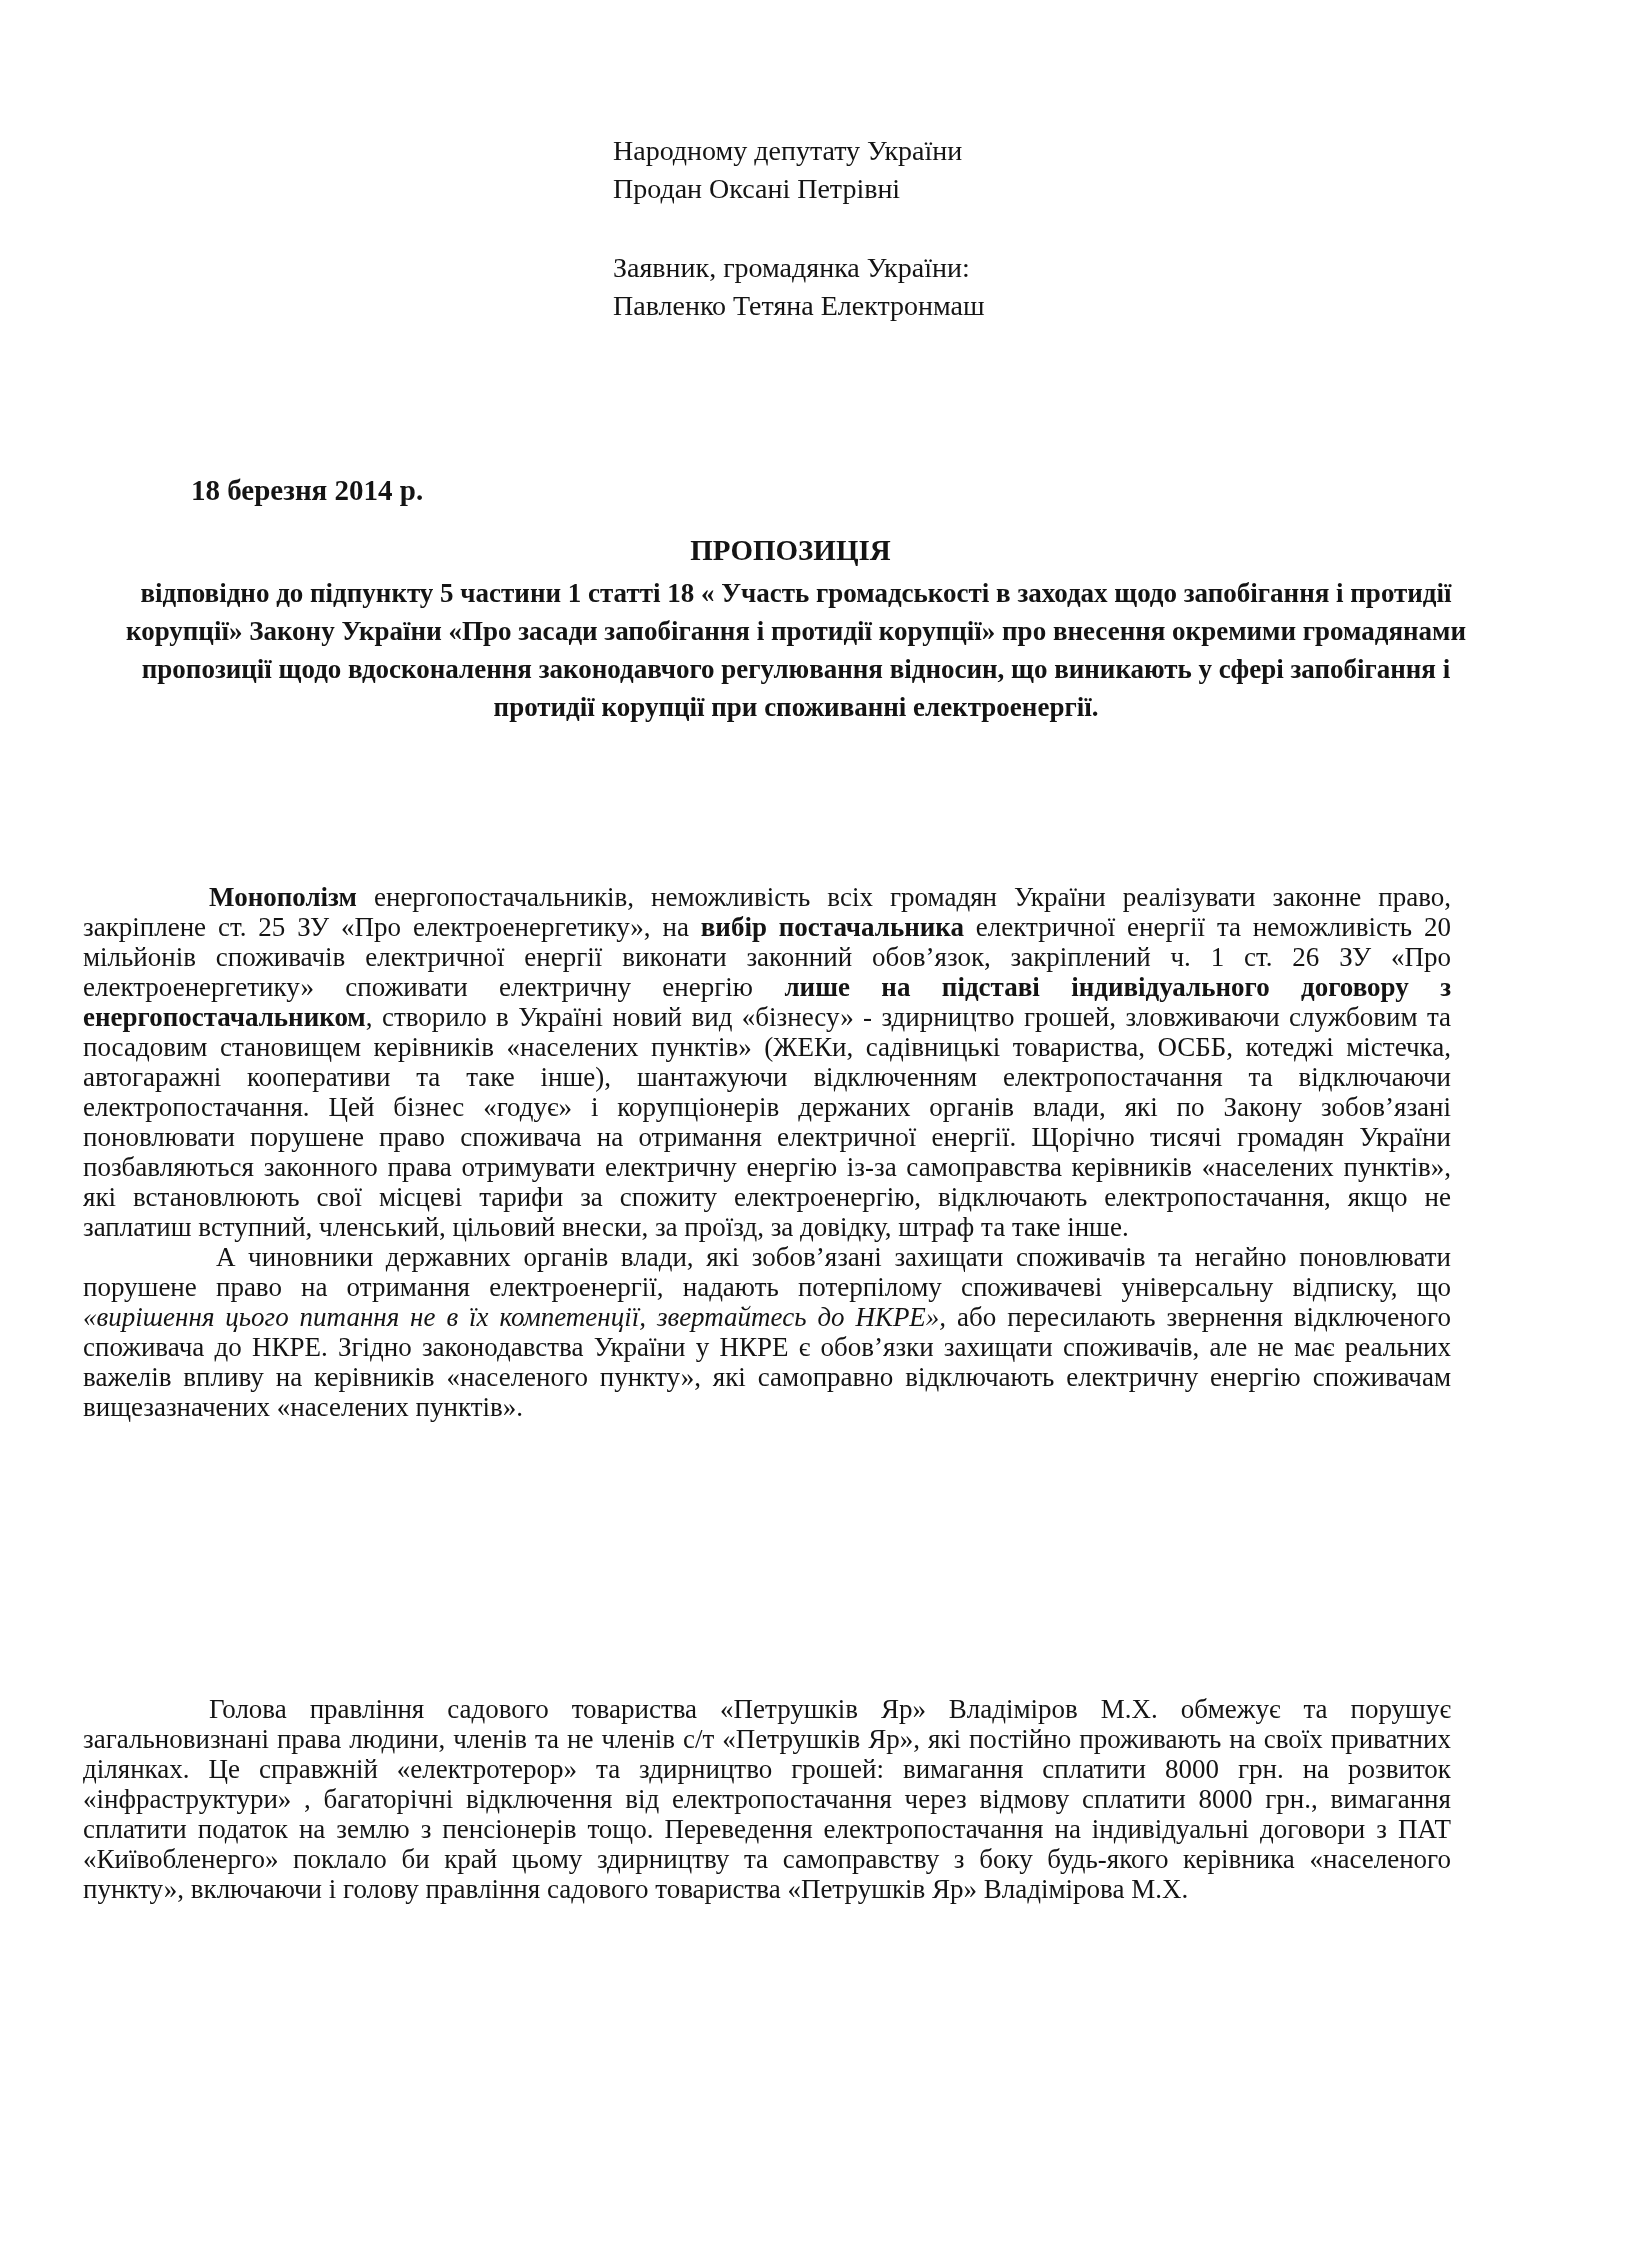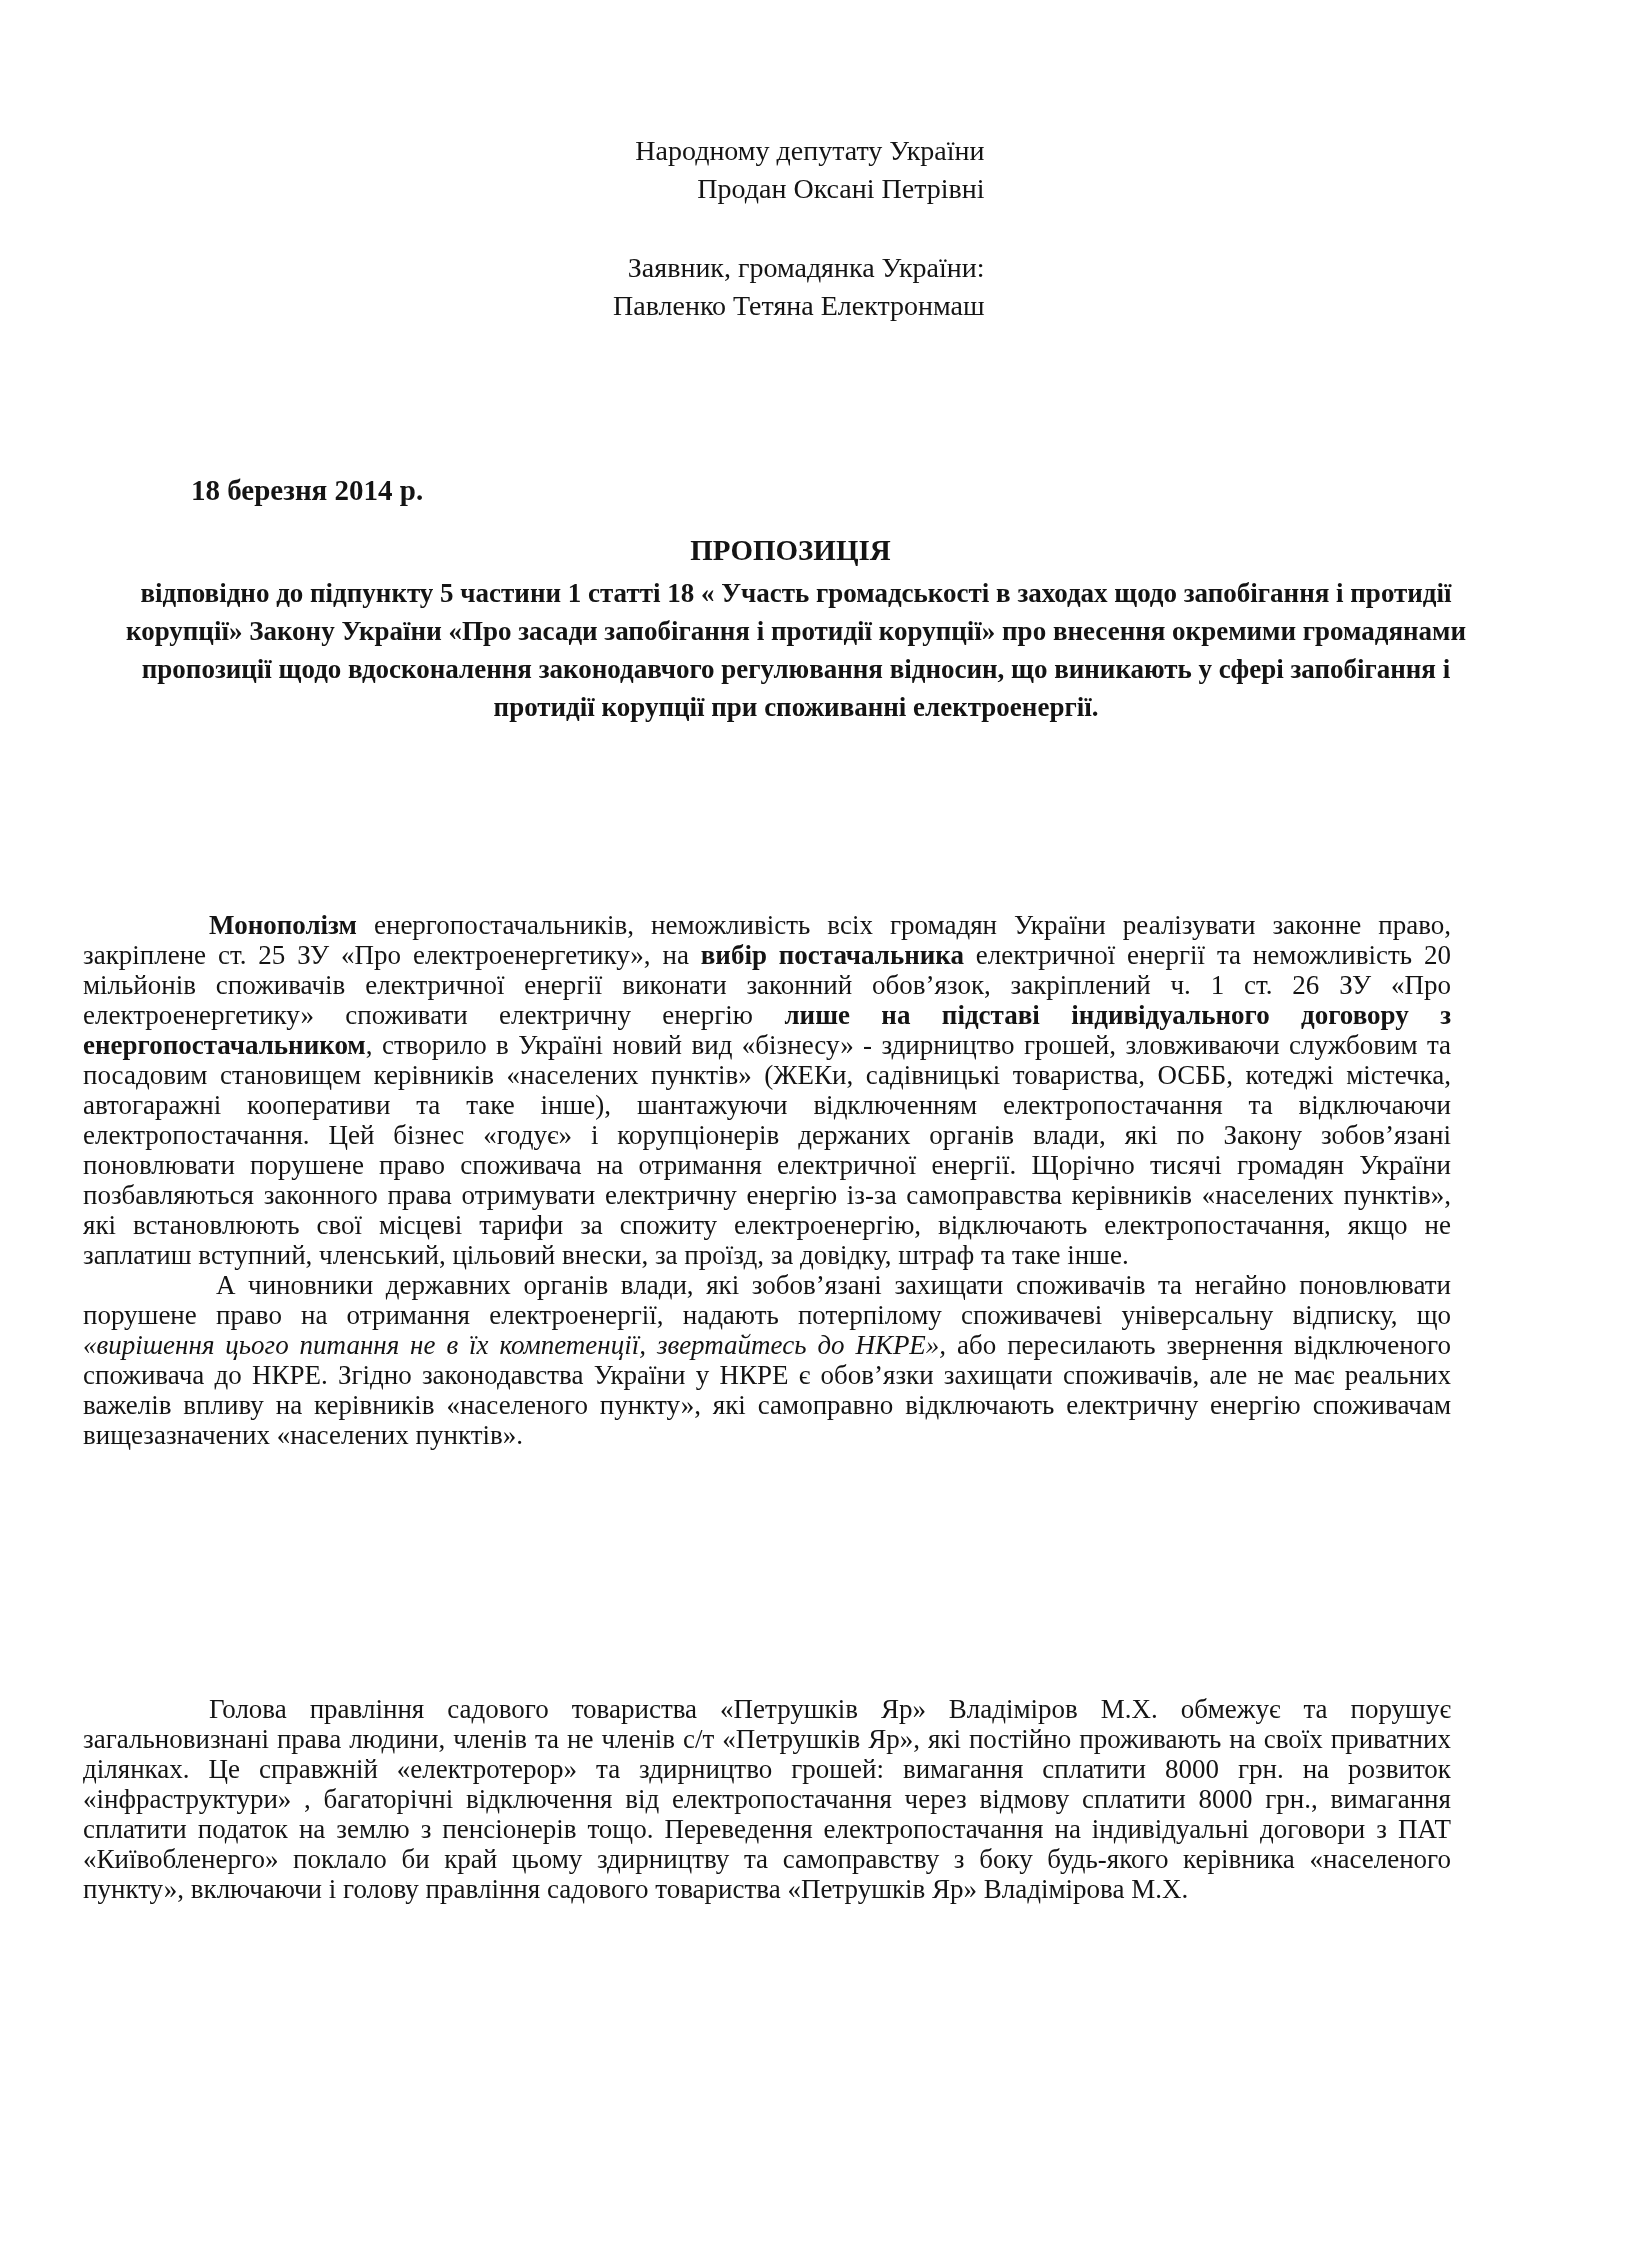--- a/index.html
+++ b/index.html
@@ -1,32 +1,32 @@
 <!DOCTYPE html>
 <html style="font-size:12px"><head>
 <meta charset="utf-8">
 <style>
   html, body { margin: 0; padding: 0; background: #ffffff; }
   body { width: 1633px; height: 2261px; position: relative; overflow: hidden; color: #141414;
          font-family: "Liberation Serif", "DejaVu Serif", serif; }
   .page { position: absolute; left: 0; top: 0; width: 1633px; height: 2261px; }
-  .addressee { position: absolute; left: 613px; top: 132px; font-size: 28px; line-height: 38px; text-align: right; }
+  .addressee { position: absolute; left: 613px; top: 132px; font-size: 28px; line-height: 38px; }
   .addressee .gap { height: 41px; }
   .date { position: absolute; left: 191px; top: 474px; font-size: 29px; font-weight: bold; }
   .title { position: absolute; left: 0; width: 1581px; text-align: center; font-weight: bold; font-size: 29px; }
   .title-prop { top: 534px; }
   .subtitle { position: absolute; left: 100px; width: 1392px; top: 574px; text-align: center;
               font-weight: bold; font-size: 27px; line-height: 38px; }
   .title-obg { top: 836px; }
   .body { position: absolute; left: 83px; width: 1368px; font-size: 27px; line-height: 30px; text-align: justify; }
   .body p { margin: 0; text-indent: 126px; }
   .body p.i2 { text-indent: 133px; }
   .b { font-weight: bold; }
   .bi { font-weight: normal; font-style: italic; }
-  .sec1 { top: 882px; margin-top: 28px; }
+  .sec1 { top: 882px; }
   .sec2 { top: 1694px; }
 </style>
 </head>
 <body>
 
 <div class="page">
 
   <div class="addressee">
     <div>Народному депутату України</div>
     <div>Продан Оксані Петрівні</div>

